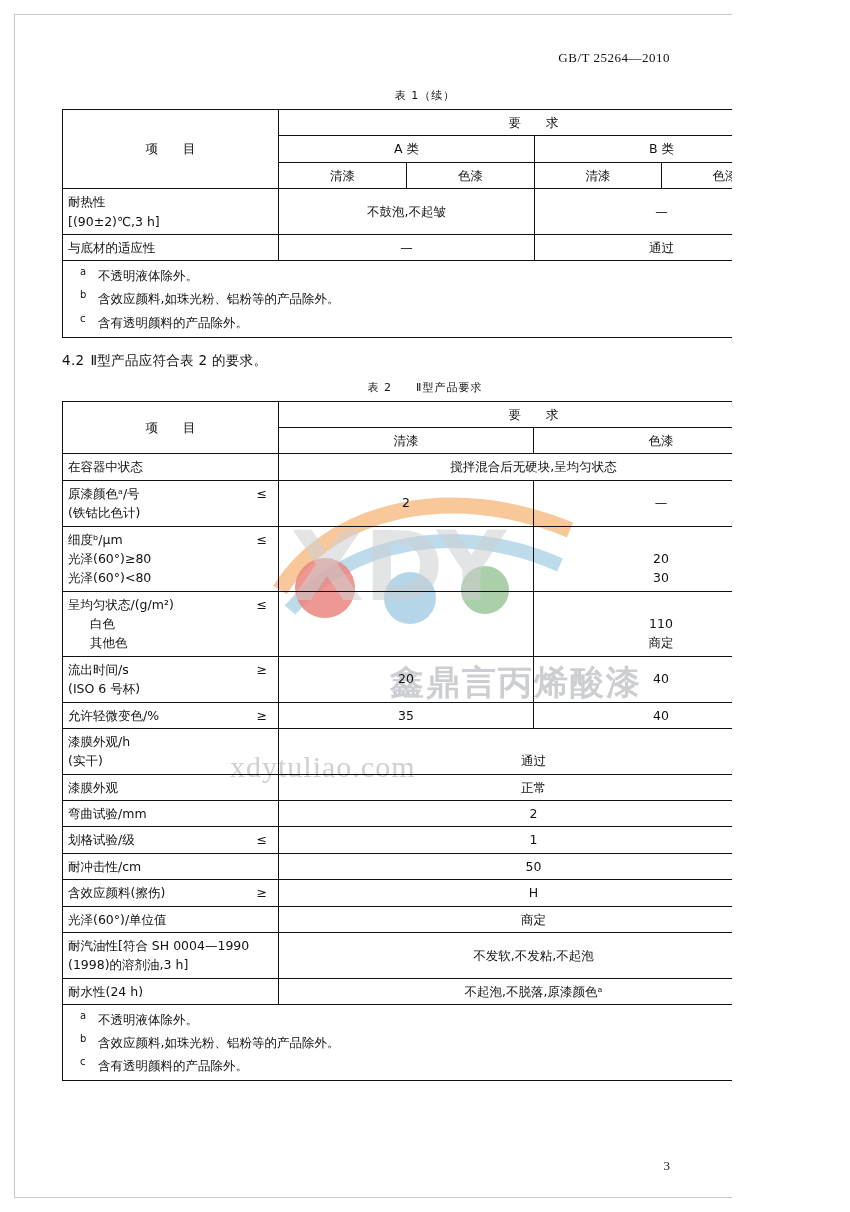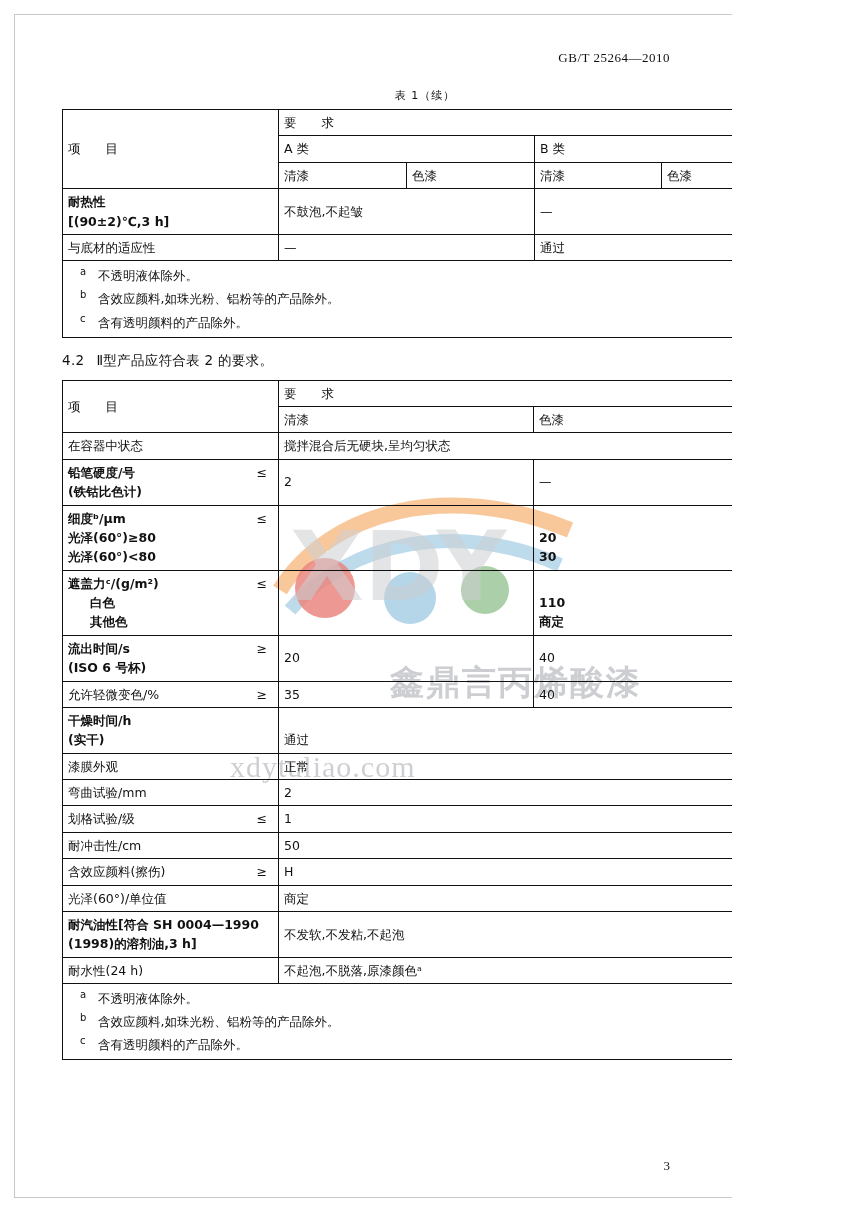--- a/index.html
+++ b/index.html
@@ -63,21 +63,21 @@
     table-layout: fixed;
     font-size: 12.5px;
     color: #111;
   }
   table.gb td {
     border: 1px solid #111;
     padding: 3px 5px;
     vertical-align: middle;
     line-height: 1.55;
   }
-  .c { text-align: left; }
+  .c { text-align: center; }
   .l { text-align: left; }
   .itemcell {
     padding-left: 8px;
   }
   .sym {
     float: right;
     padding-right: 6px;
   }
   .notes td {
     border: 1px solid #111;
@@ -95,22 +95,22 @@
     top: -1px;
     font-size: 10px;
     vertical-align: super;
   }
   .clause {
     margin: 14px 0 10px 0;
     font-size: 13.5px;
     color: #111;
     letter-spacing: 0.3px;
   }
-  .clause .num { margin-right: 12px; }
-  .blockline { display: block; font-weight: bold; }
+  .clause .num { margin-right: 6px; }
+  .blockline { display: block; }
   
   .wm {
     position: absolute;
     pointer-events: none;
   }
   .wm-swoosh {
     left: 270px;
     top: 470px;
     width: 320px;
     height: 180px;
@@ -212,20 +212,21 @@
             </div>
           </td>
         </tr>
       </tbody>
     </table>
 
     <div class="clause">
       <span class="num">4.2</span><span>Ⅱ型产品应符合表 2 的要求。</span>
     </div>
 
+    <div class="table-caption">表 2　　Ⅱ型产品要求</div>
     <table class="gb">
       <colgroup>
         <col style="width:216px">
         <col style="width:255px">
         <col style="width:255px">
       </colgroup>
       <tbody>
         <tr>
           <td rowspan="2" class="c">项　　目</td>
           <td colspan="2" class="c">要　　求</td>
@@ -236,21 +237,21 @@
         </tr>
 
         <tr>
           <td class="l itemcell">在容器中状态</td>
           <td colspan="2" class="c">搅拌混合后无硬块,呈均匀状态</td>
         </tr>
 
         <tr>
           <td class="l itemcell">
             <span class="sym">≤</span>
-            <span class="blockline">铅笔硬度/号</span>
+            <span class="blockline">原漆颜色ᵃ/号</span>
             <span class="blockline">(铁钴比色计)</span>
           </td>
           <td class="c">2</td>
           <td class="c">—</td>
         </tr>
 
         <tr>
           <td class="l itemcell">
             <span class="sym">≤</span>
             <span class="blockline">细度ᵇ/μm</span>
@@ -265,21 +266,21 @@
           <td class="c">
             <span class="blockline">&nbsp;</span>
             <span class="blockline">20</span>
             <span class="blockline">30</span>
           </td>
         </tr>
 
         <tr>
           <td class="l itemcell">
             <span class="sym">≤</span>
-            <span class="blockline">遮盖力ᶜ/(g/m²)</span>
+            <span class="blockline">呈均匀状态/(g/m²)</span>
             <span class="blockline" style="padding-left:22px">白色</span>
             <span class="blockline" style="padding-left:22px">其他色</span>
           </td>
           <td class="c">
             <span class="blockline">&nbsp;</span>
             <span class="blockline"></span>
             <span class="blockline"></span>
           </td>
           <td class="c">
             <span class="blockline">&nbsp;</span>
@@ -302,21 +303,21 @@
           <td class="l itemcell">
             <span class="sym">≥</span>
             <span>允许轻微变色/%</span>
           </td>
           <td class="c">35</td>
           <td class="c">40</td>
         </tr>
 
         <tr>
           <td class="l itemcell">
-            <span class="blockline">干燥时间/h</span>
+            <span class="blockline">漆膜外观/h</span>
             <span class="blockline">(实干)</span>
           </td>
           <td colspan="2" class="c" style="vertical-align:bottom">通过</td>
         </tr>
 
         <tr>
           <td class="l itemcell">漆膜外观</td>
           <td colspan="2" class="c">正常</td>
         </tr>
 

